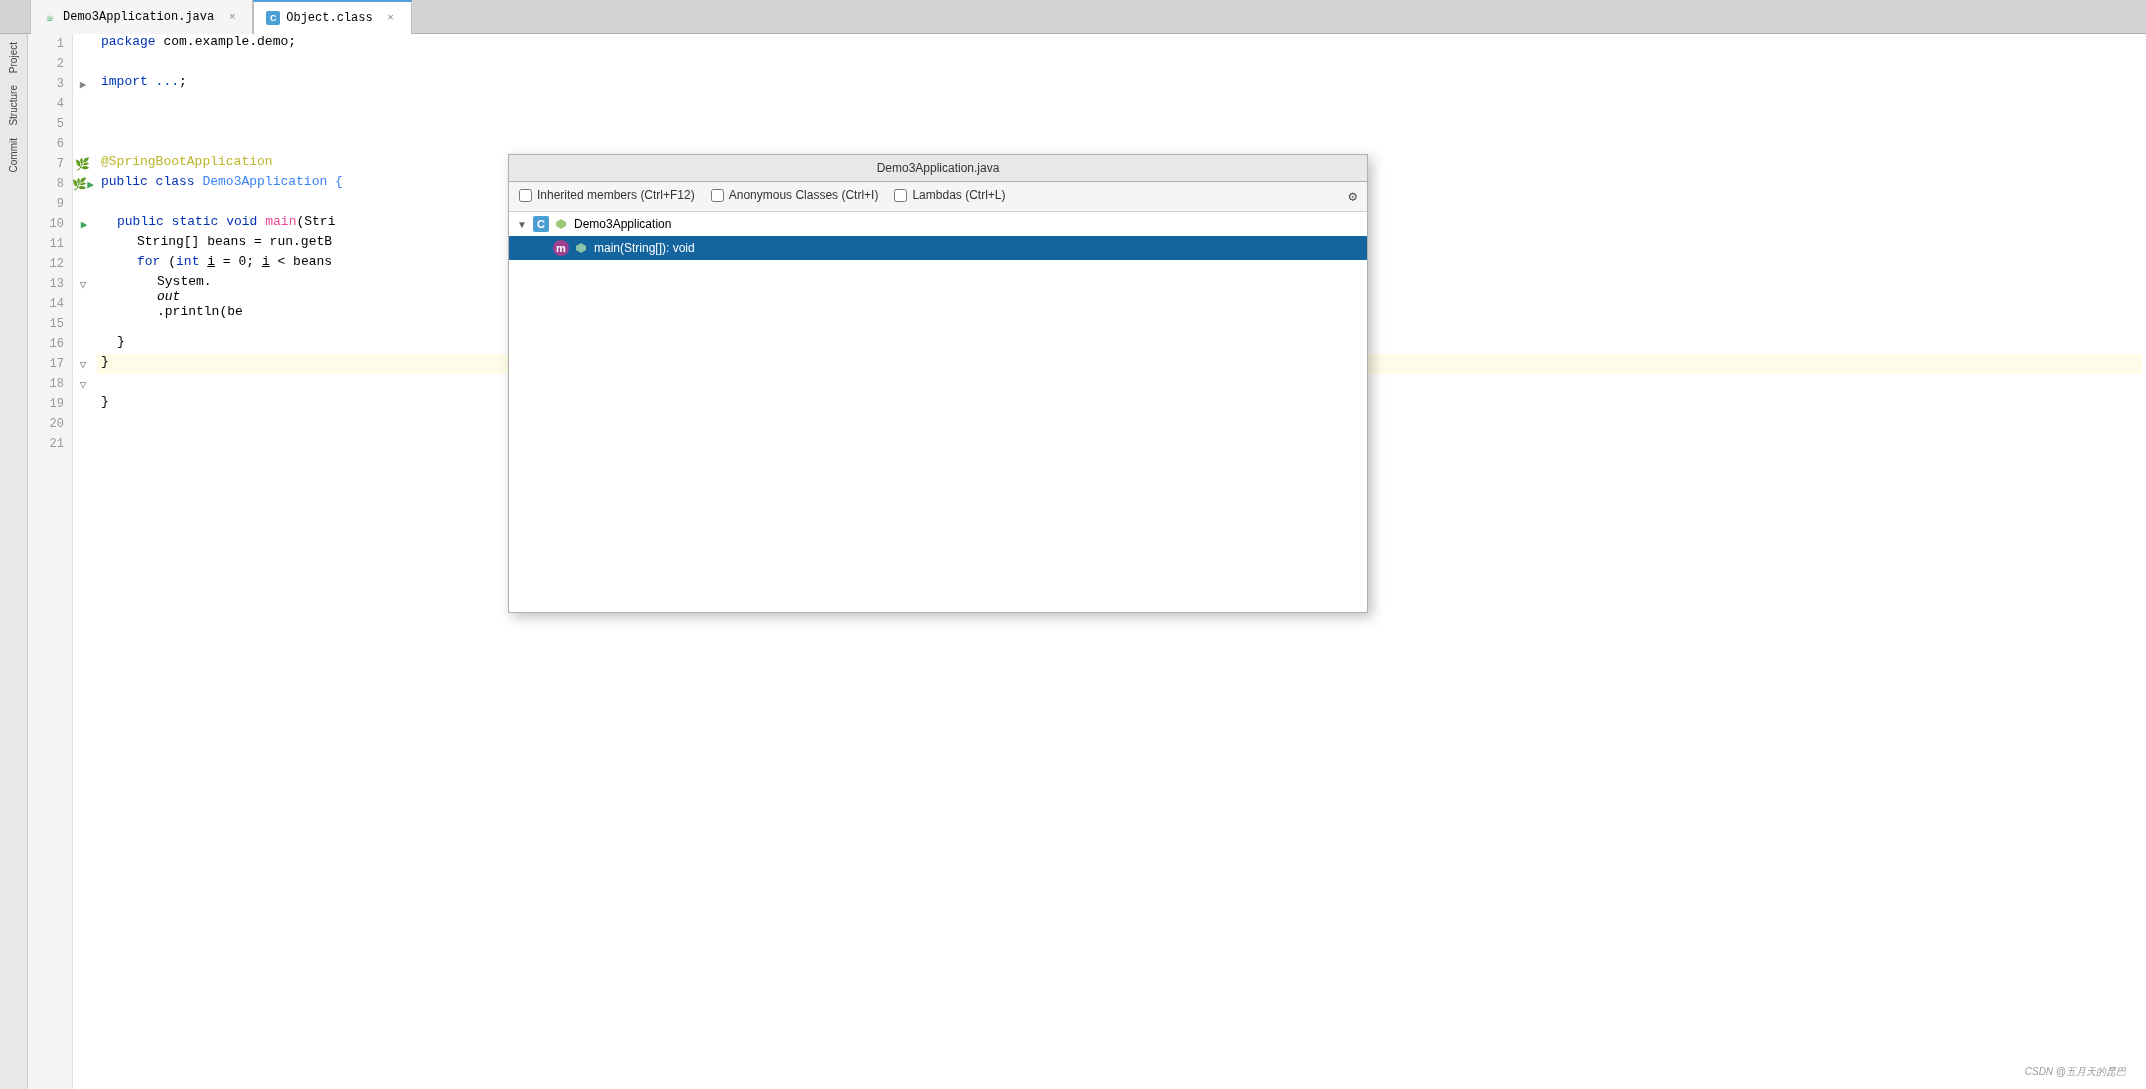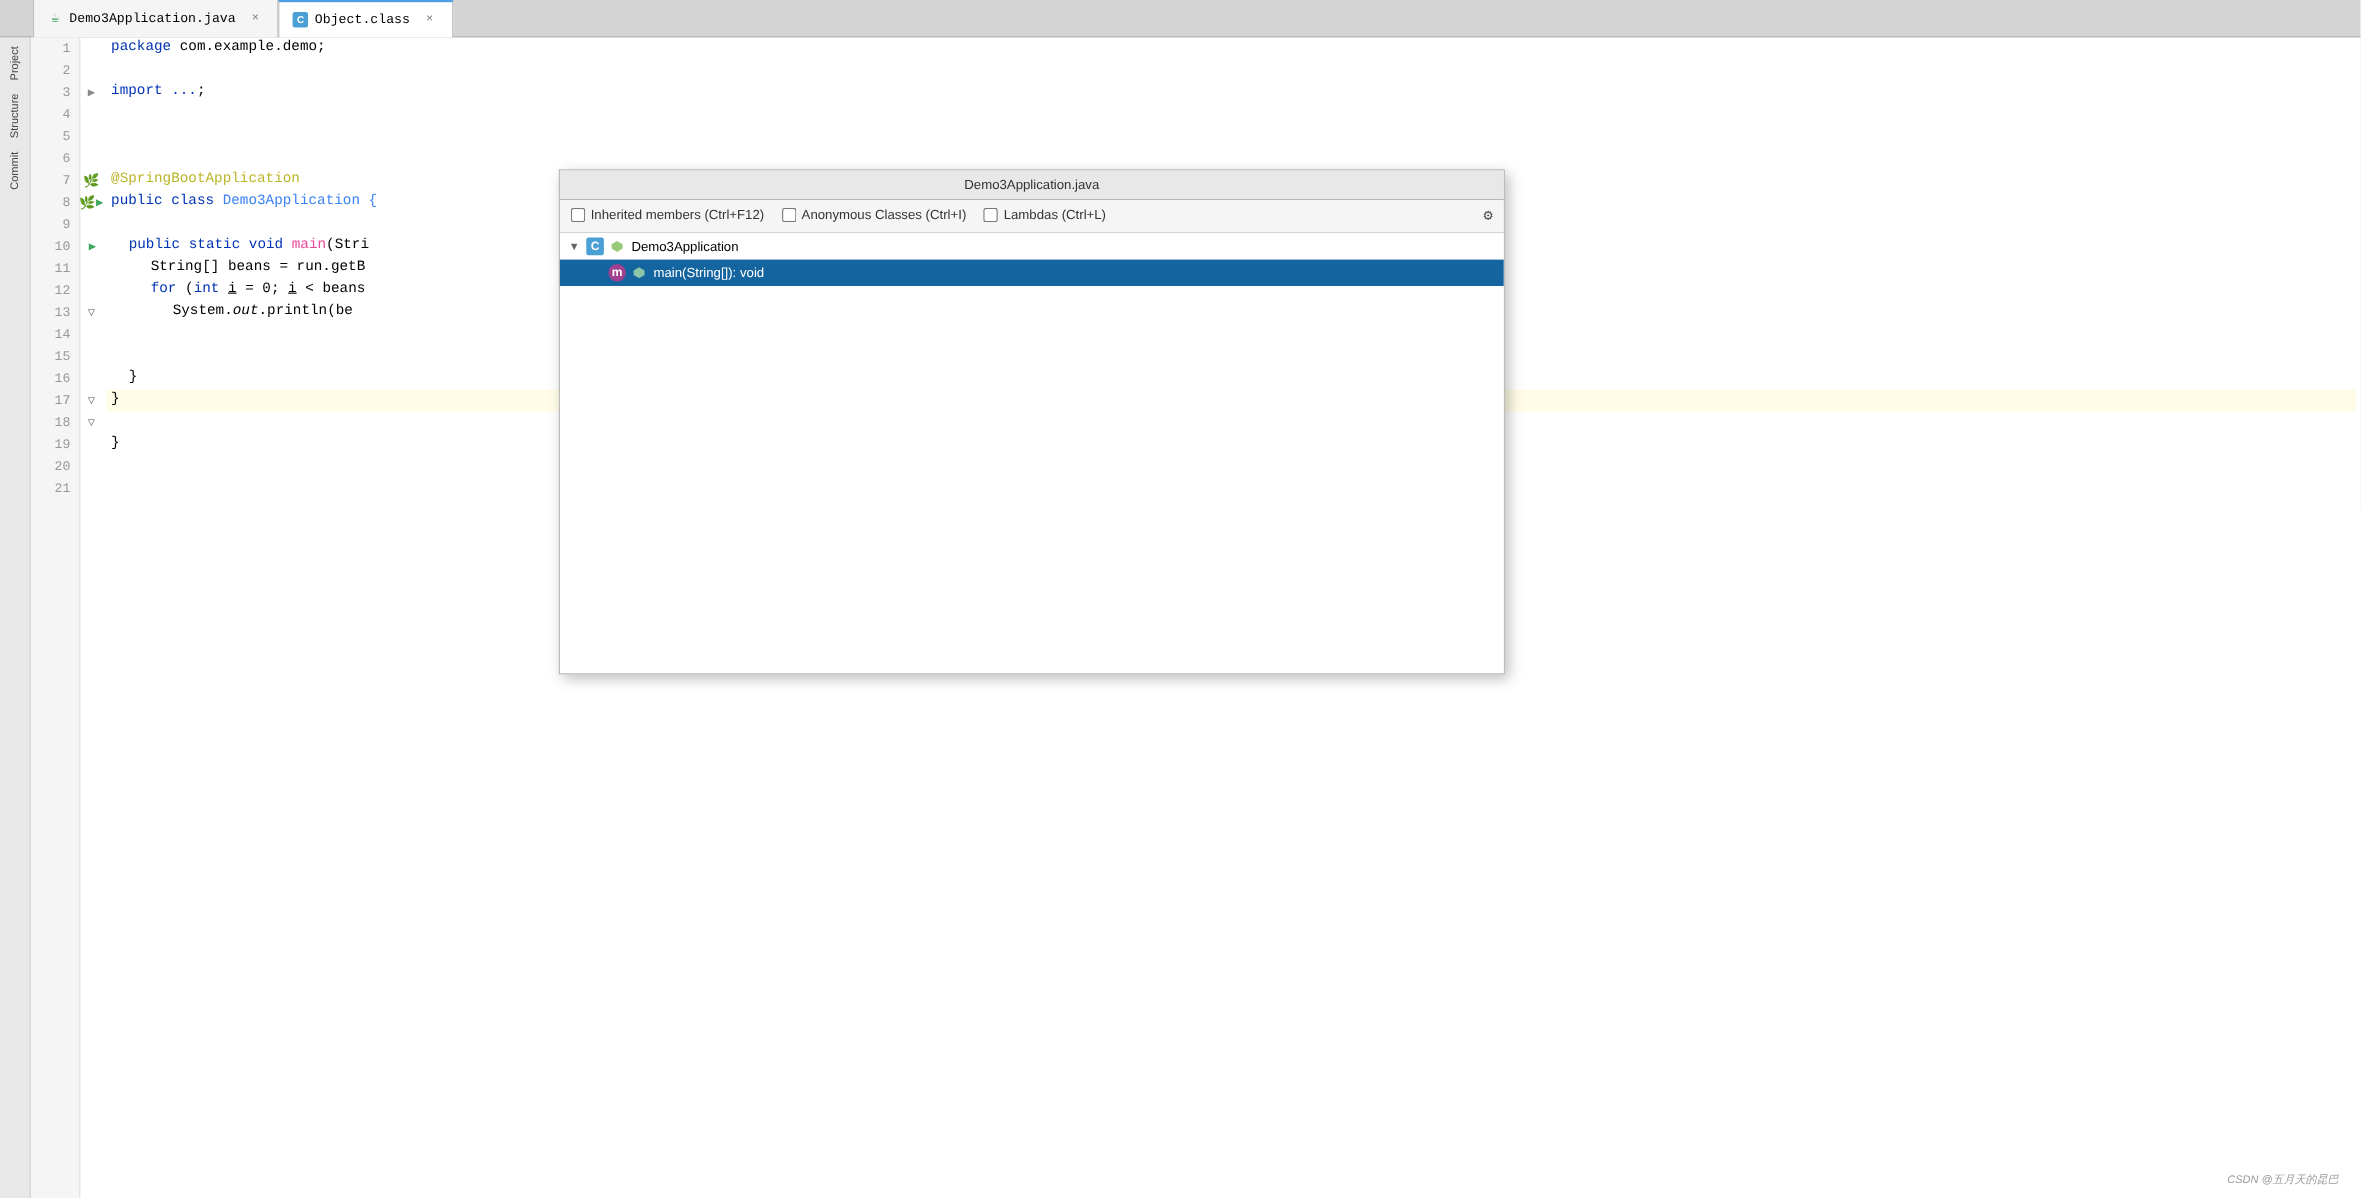--- a/index.html
+++ b/index.html
@@ -409,21 +409,21 @@
         <div class="code-line"></div>
         <div class="code-line" style="padding-left: 20px;">
           <span class="kw">public </span><span class="kw">static </span><span class="kw">void </span><span style="color:#ec4899;">main</span><span>(Stri</span>
         </div>
         <div class="code-line" style="padding-left: 40px;">
           <span>String[] beans = run.getB</span>
         </div>
         <div class="code-line" style="padding-left: 40px;">
           <span class="kw">for </span><span>(</span><span class="kw">int </span><span style="text-decoration:underline;">i</span><span> = 0; </span><span style="text-decoration:underline;">i</span><span> &lt; beans</span>
         </div>
-        <div class="code-line" style="padding-left: 60px;">
+        <div class="code-line" style="padding-left: 60px; flex-direction: column;">
           <span>System.</span><span style="font-style:italic;">out</span><span>.println(be</span>
         </div>
         <div class="code-line"></div>
         <div class="code-line"></div>
         <div class="code-line" style="padding-left: 20px;">
           <span>}</span>
         </div>
         <div class="code-line highlighted">
           <span>}</span>
         </div>

